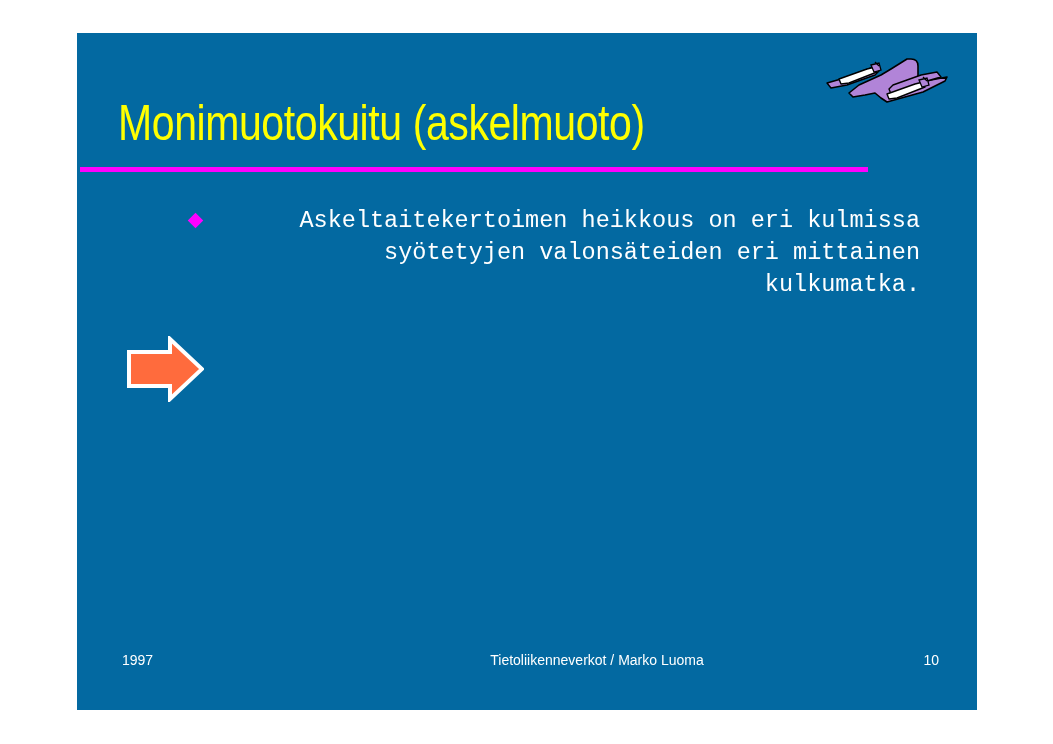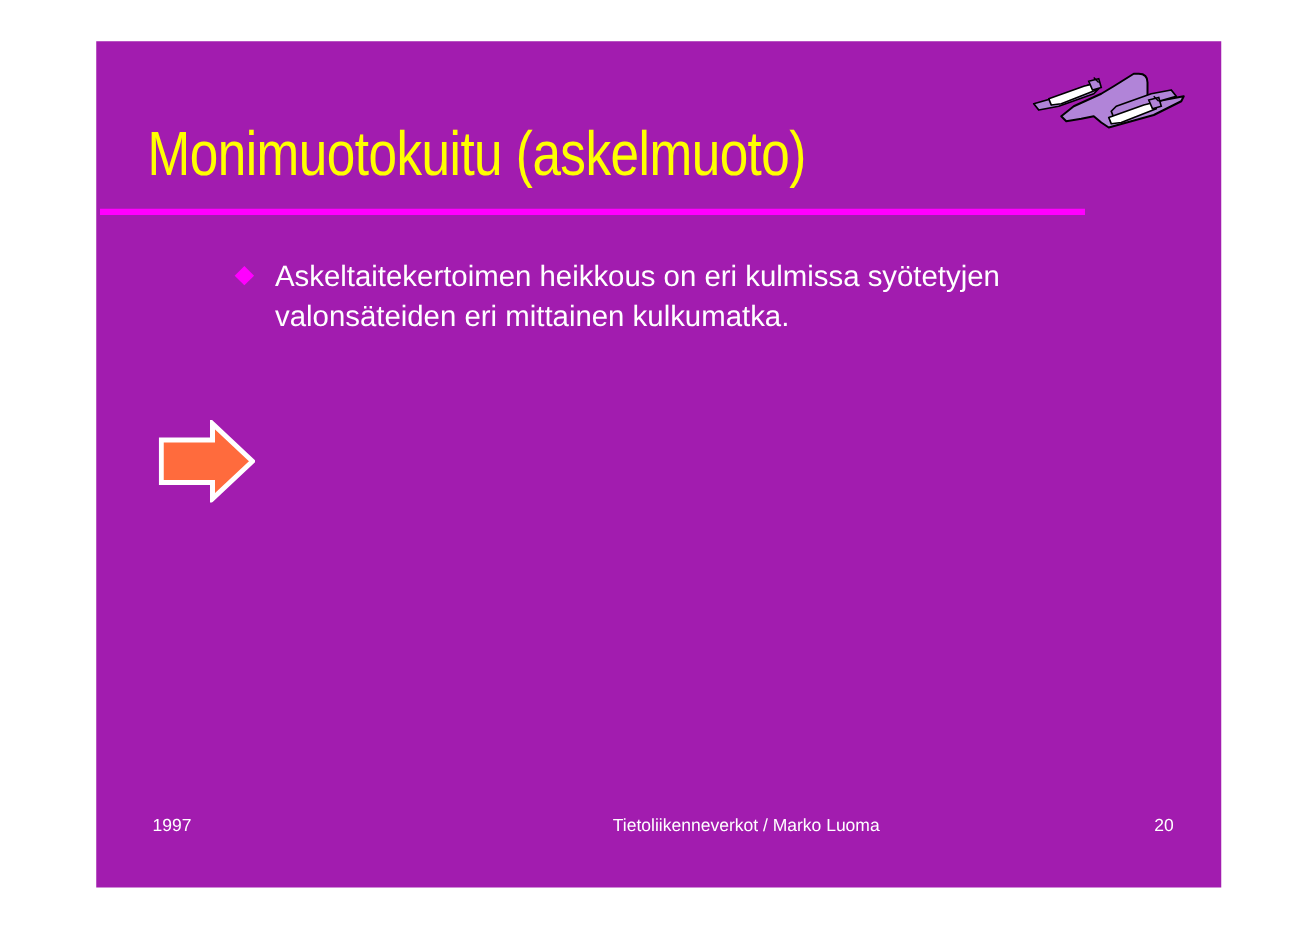--- a/index.html
+++ b/index.html
@@ -20,21 +20,21 @@
     height: 744px;
     background: #ffffff;
   }
 
   #slide {
     position: absolute;
     left: 77px;
     top: 33px;
     width: 900px;
     height: 677px;
-    background: #a21caf;
+    background: #0369a1;
     overflow: hidden;
   }
 
   
   #logo {
     position: absolute;
     left: 742px;
     top: 20px;
     width: 130px;
     height: 58px;
@@ -64,21 +64,22 @@
     height: 5px;
     background: #ff00ff;
   }
 
   
   .body-block {
     position: absolute;
     color: #ffffff;
     font-size: 23.5px;
     line-height: 32px;
-    font-family: Liberation Sans, sans-serif;
+    font-family: Liberation Mono, monospace;
+    text-align: right;
   }
 
   #bullet-block-1 {
     left: 143px;
     top: 172px;
     width: 700px;
   }
 
   .bullet-marker {
     position: absolute;
@@ -148,16 +149,16 @@
 
     <div id="arrow-shape">
       <svg width="77" height="66" viewBox="0 0 77 66" xmlns="http://www.w3.org/2000/svg">
         <path d="M2 16 L43 16 L43 3 L75 33 L43 63 L43 50 L2 50 Z" fill="#ff6b3d" stroke="#ffffff" stroke-width="4" stroke-linejoin="miter"></path>
       </svg>
     </div>
 
 
     <div class="footer-text" id="footer-year">1997</div>
     <div class="footer-text" id="footer-title">Tietoliikenneverkot / Marko Luoma</div>
-    <div class="footer-text" id="footer-page">20</div>
+    <div class="footer-text" id="footer-page">10</div>
 
   </div>
 </div>
 
 </body></html>

